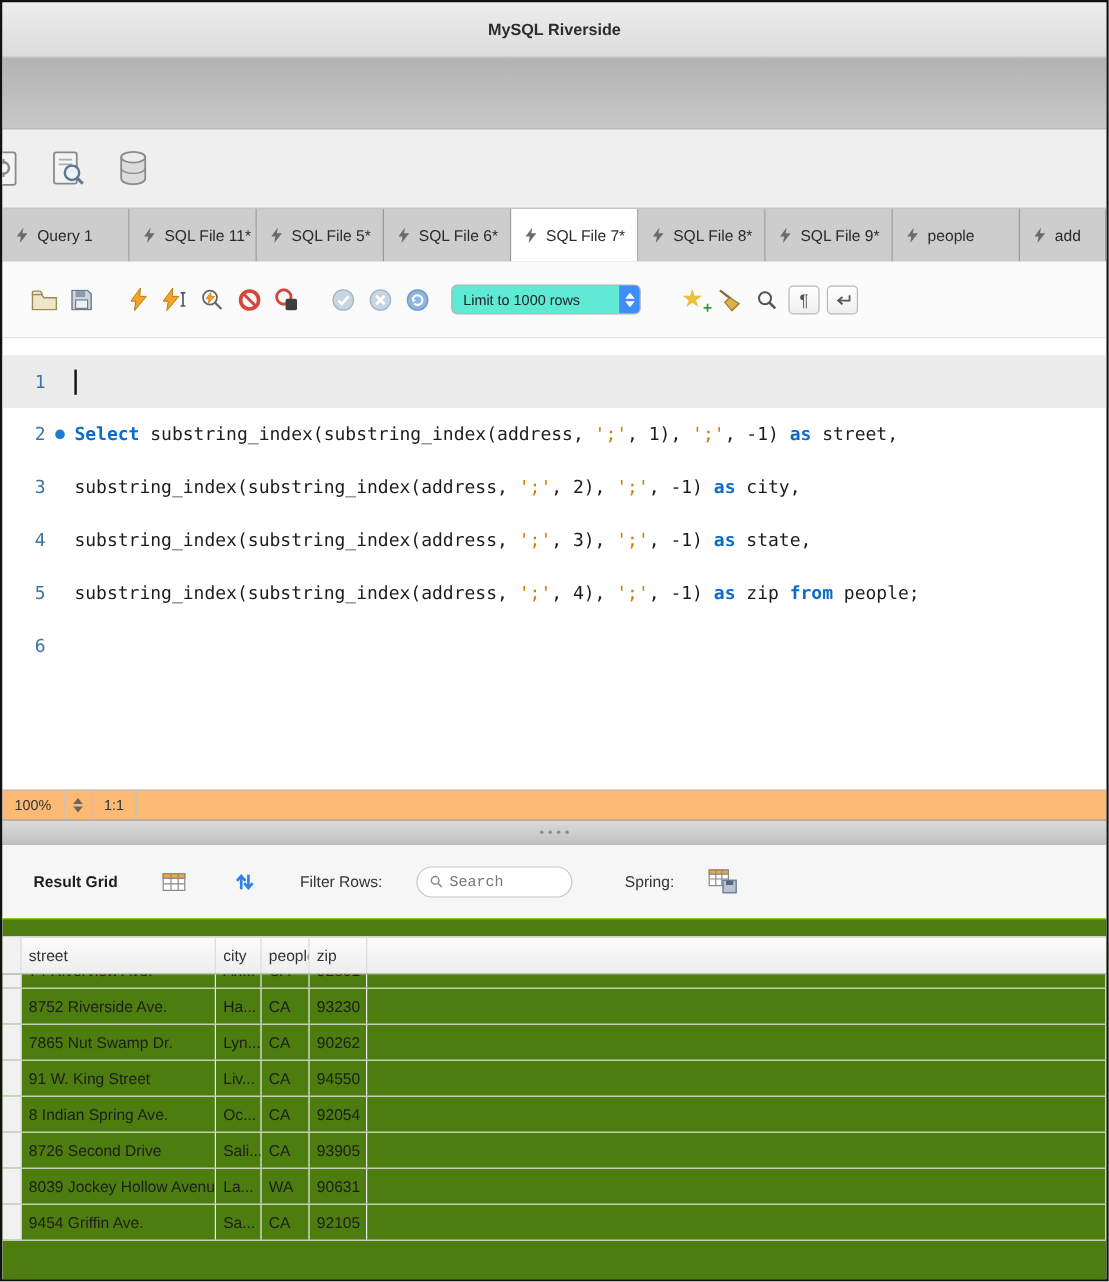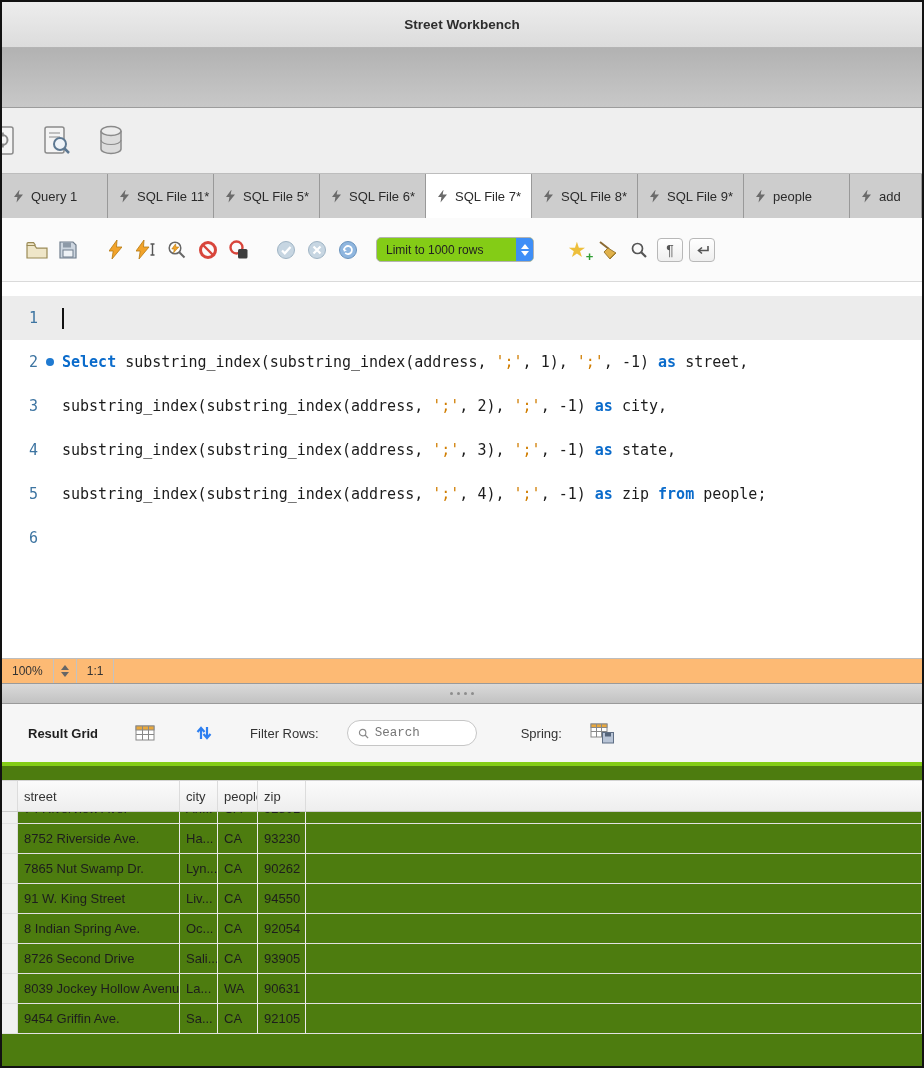--- a/index.html
+++ b/index.html
@@ -20,21 +20,21 @@
   .tab{flex:0 0 106px;display:flex;align-items:center;padding-left:12px;background:#cdcdcd;border-right:1px solid #999;font-size:13px;color:#2b2b2b;white-space:nowrap;overflow:hidden}
   .tab.active{background:#fff}
   .tab:last-child{flex:1 1 auto}
   .tbolt{flex:0 0 9px;width:9px;height:13px;background:#6b6b6b;clip-path:polygon(62% 0,0 58%,38% 58%,28% 100%,100% 38%,52% 38%);margin-right:8px}
 
   
   .edbar{flex:0 0 64px;background:#fbfbfb;border-bottom:1px solid #dadada;display:flex;align-items:center;padding-left:22px}
   .tbtn{display:flex;align-items:center;justify-content:center;height:32px;min-width:26px;margin-right:5px}
   .gap{width:16px}
   .boxbtn{width:26px;height:24px;border:1px solid #b8b8b8;border-radius:4px;background:linear-gradient(#fff,#efefef);display:flex;align-items:center;justify-content:center;font-size:14px;color:#555;margin-right:6px}
-  .dropdown{display:flex;align-items:center;height:25px;border:1px solid #b3b3b3;border-radius:5px;background:#84cc16;margin:0 14px 0 10px;padding-left:9px;width:158px;justify-content:space-between}
+  .dropdown{display:flex;align-items:center;height:25px;border:1px solid #b3b3b3;border-radius:5px;background:#5eead4;margin:0 14px 0 10px;padding-left:9px;width:158px;justify-content:space-between}
   .ddtext{font-size:12px;color:#222}
   .ddstep{width:17px;height:23px;background:#3e8ef7;border-radius:0 4px 4px 0;display:flex;flex-direction:column;align-items:center;justify-content:center;gap:2px}
   .ddstep .up{width:0;height:0;border-left:4px solid transparent;border-right:4px solid transparent;border-bottom:5px solid #fff}
   .ddstep .dn{width:0;height:0;border-left:4px solid transparent;border-right:4px solid transparent;border-top:5px solid #fff}
   .star{color:#edbf3b;font-size:21px;position:relative;line-height:1}
   .star i{position:absolute;right:-7px;bottom:-3px;color:#2f9e33;font-size:13px;font-weight:bold;font-style:normal}
 
   
   .editor{flex:1 1 auto;background:#fff;padding-top:14px;overflow:hidden}
   .code-line{display:flex;align-items:center;height:44px;font-family:"DejaVu Sans Mono",monospace;font-size:15px}
@@ -54,21 +54,21 @@
   .stcell{display:flex;align-items:center;padding:0 10px;border-right:1px solid #c2c2c2}
   .ststep{flex-direction:column;justify-content:center;gap:2px;padding:0 7px}
   .tri-up{width:0;height:0;border-left:4px solid transparent;border-right:4px solid transparent;border-bottom:5px solid #666}
   .tri-dn{width:0;height:0;border-left:4px solid transparent;border-right:4px solid transparent;border-top:5px solid #666}
 
   
   .splitter{flex:0 0 20px;background:linear-gradient(#dadada,#c2c2c2);border-bottom:1px solid #9a9a9a;display:flex;align-items:center;justify-content:center;gap:4px}
   .gdot{width:3px;height:3px;border-radius:50%;background:#8d8d8d}
 
   
-  .rgbar{flex:0 0 62px;background:#f6f6f6;border-bottom:4px solid #84cc16;display:flex;align-items:center;padding-left:26px;gap:28px}
+  .rgbar{flex:0 0 62px;background:#f6f6f6;border-bottom:1px solid #84cc16;display:flex;align-items:center;padding-left:26px;gap:28px}
   .rgtitle{font-weight:bold;font-size:13px;color:#1e1e1e;margin-right:6px}
   .rglabel{font-size:13px;color:#333}
   .searchbox{display:flex;align-items:center;gap:6px;background:#fff;border:1px solid #c6c6c6;border-radius:13px;height:26px;padding:0 10px;width:130px;margin-right:16px}
   .searchbox input{border:none;outline:none;width:100%;font-size:12.5px;color:#333;background:transparent;font-family:Liberation Mono, monospace}
 
   
   .gridwrap{flex:0 0 300px;background:#4d7c0f;padding-top:14px;overflow:hidden;display:flex;flex-direction:column}
   .ghead{display:flex;height:32px;background:linear-gradient(#fbfbfb,#eee);border-top:1px solid #d4d4d4;border-bottom:1px solid #cccccc;font-size:13px;color:#333;align-items:stretch}
   .gcell{padding-left:6px;border-right:1px solid #dcdcdc;display:flex;align-items:center;overflow:hidden;white-space:nowrap}
   .c-gutter{flex:0 0 16px;background:#f1f1f1;padding-left:0}
@@ -82,21 +82,21 @@
   .grow .gcell{border-right:1px solid #ededed}
   .grow .c-gutter{border-right:1px solid #dcdcdc}
   .grow.clipped{margin-top:-18px}
 </style>
 </head>
 <body>
 
 <div class="window">
 
   <div class="titlebar">
-    <span>Street Workbench</span>
+    <span>MySQL Riverside</span>
   </div>
 
   <div class="band"></div>
 
   <div class="quickbar">
     <div class="qbtn" style="margin-left:-14px">
       <svg width="30" height="32" viewBox="0 0 30 32">
         <rect x="4" y="2" width="21" height="27" rx="2" fill="#f4f4f4" stroke="#8a8a8a" stroke-width="1.5"></rect>
         <circle cx="14.5" cy="15" r="5" fill="none" stroke="#8a8a8a" stroke-width="2"></circle>
         <rect x="13.2" y="7.5" width="2.6" height="4" fill="#8a8a8a"></rect>

